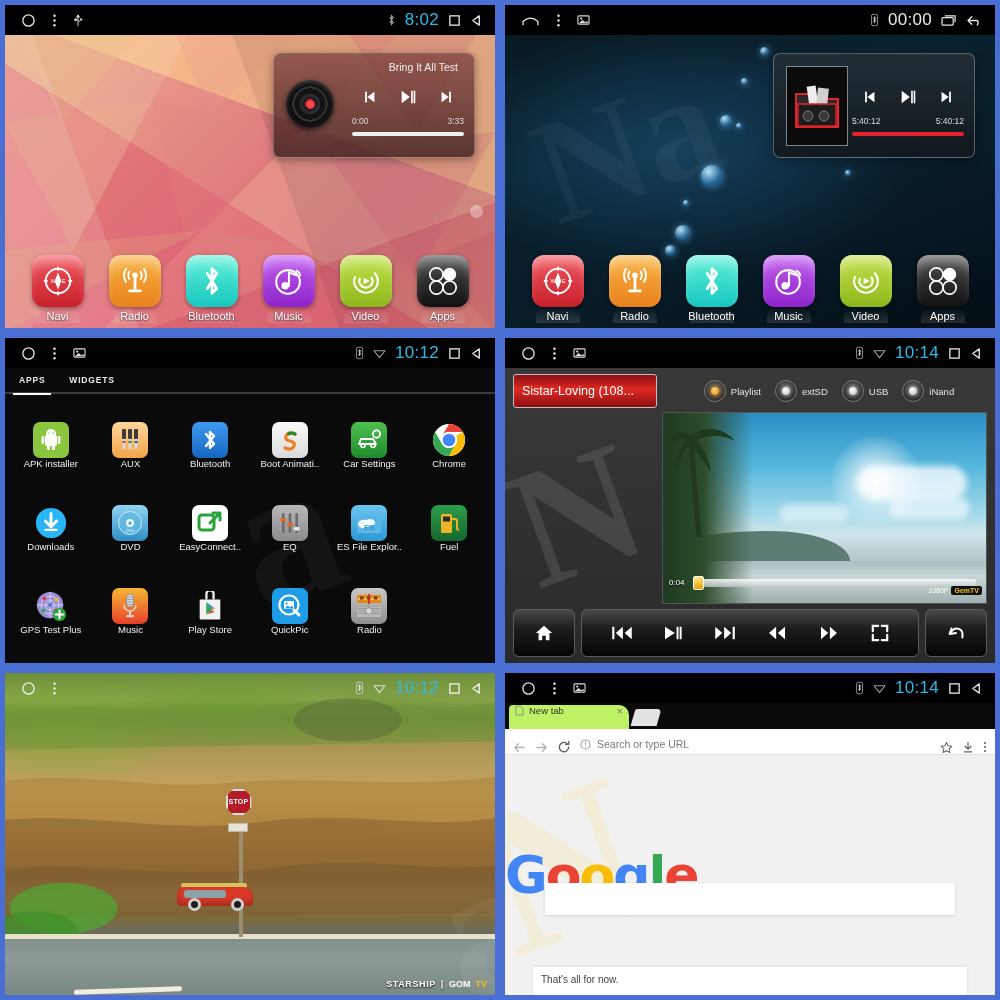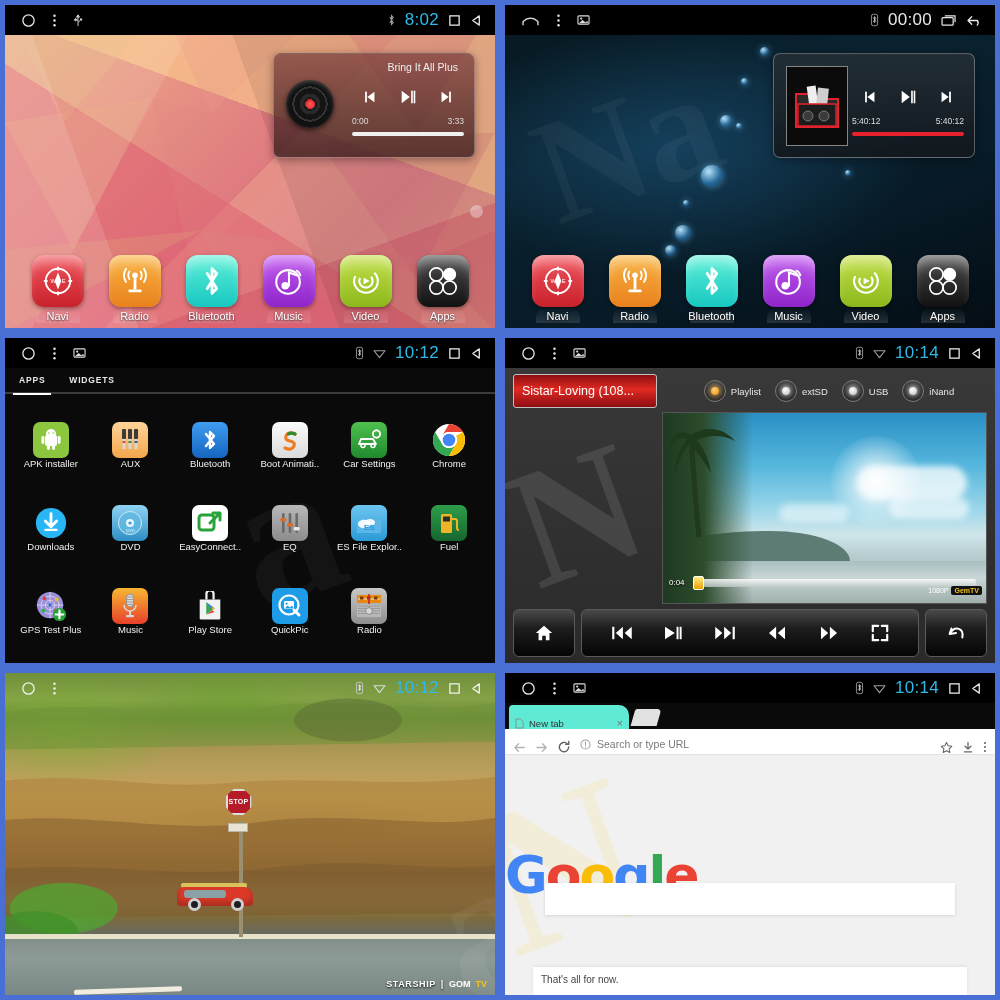--- a/index.html
+++ b/index.html
@@ -262,22 +262,22 @@
   .car-wheel { position:absolute; bottom:0; width:13px; height:13px; border-radius:50%; background:#1d1d1d; border:3px solid #cfcfcf;}
   .starship { position:absolute; right:8px; bottom:6px; display:flex; align-items:center; gap:5px; }
   .starship .s1 { color:#fff; font-size:9px; font-weight:bold; letter-spacing:.6px; text-shadow:0 1px 2px #000;}
   .starship .s2 { color:#fff; font-size:9px; font-weight:bold;}
 
   
   .chrome { position:absolute; inset:0; background:#fff; }
   .chrome-tabstrip { position:absolute; top:30px; left:0; right:0; height:26px; background:#0a0a0a; }
   .chrome-tab {
     position:absolute; left:4px; top:2px; width:120px; height:24px;
-    background:#5eead4; border-radius:4px 10px 0 0;
-    display:flex; align-items:flex-end; gap:5px; padding:0 6px;
+    background:#bef264; border-radius:4px 10px 0 0;
+    display:flex; align-items:flex-start; gap:5px; padding:0 6px;
     font-size:9.5px; color:#333;
   }
   .chrome-tab-title { flex:1; white-space:nowrap; overflow:hidden; }
   .chrome-tab-ghost { position:absolute; left:128px; top:6px; width:26px; height:17px;
     background:#e2e2e2; transform: skewX(-16deg); border-radius:2px 4px 0 0; }
   .chrome-omni { position:absolute; top:56px; left:0; right:0; height:26px; background:#fff;
     display:flex; align-items:flex-end; gap:9px; padding:0 8px; border-bottom:1px solid #e3e3e3; }
   .chrome-url {
     flex:1; height:20px; background:#fff; border-radius:2px;
     display:flex; align-items:center; gap:6px; color:#7a7a7a; font-size:10.5px;
@@ -347,21 +347,21 @@
           </span>
           <span class="ico">
             <svg width="13" height="13" viewBox="0 0 14 14">
                 <path d="M10 2 L3 7 L10 12 Z" fill="none" stroke="#e8e8e8" stroke-width="1.4" stroke-linejoin="round"></path>
               </svg>
           </span>
         </div>
       </div>
 
       <div class="mwidget">
-        <div class="mwidget-title">Bring It All Plus</div>
+        <div class="mwidget-title">Bring It All Test</div>
         <div class="disc"></div>
         <div class="mw-controls">
           <span class="ico">
             <svg width="16" height="16" viewBox="0 0 18 18">
                 <path d="M14 3 L6 9 L14 15 Z" fill="#fff"></path>
                 <rect x="3.5" y="3" width="2" height="12" fill="#fff"></rect>
               </svg>
           </span>
           <span class="ico">
             <svg width="18" height="18" viewBox="0 0 20 20">

